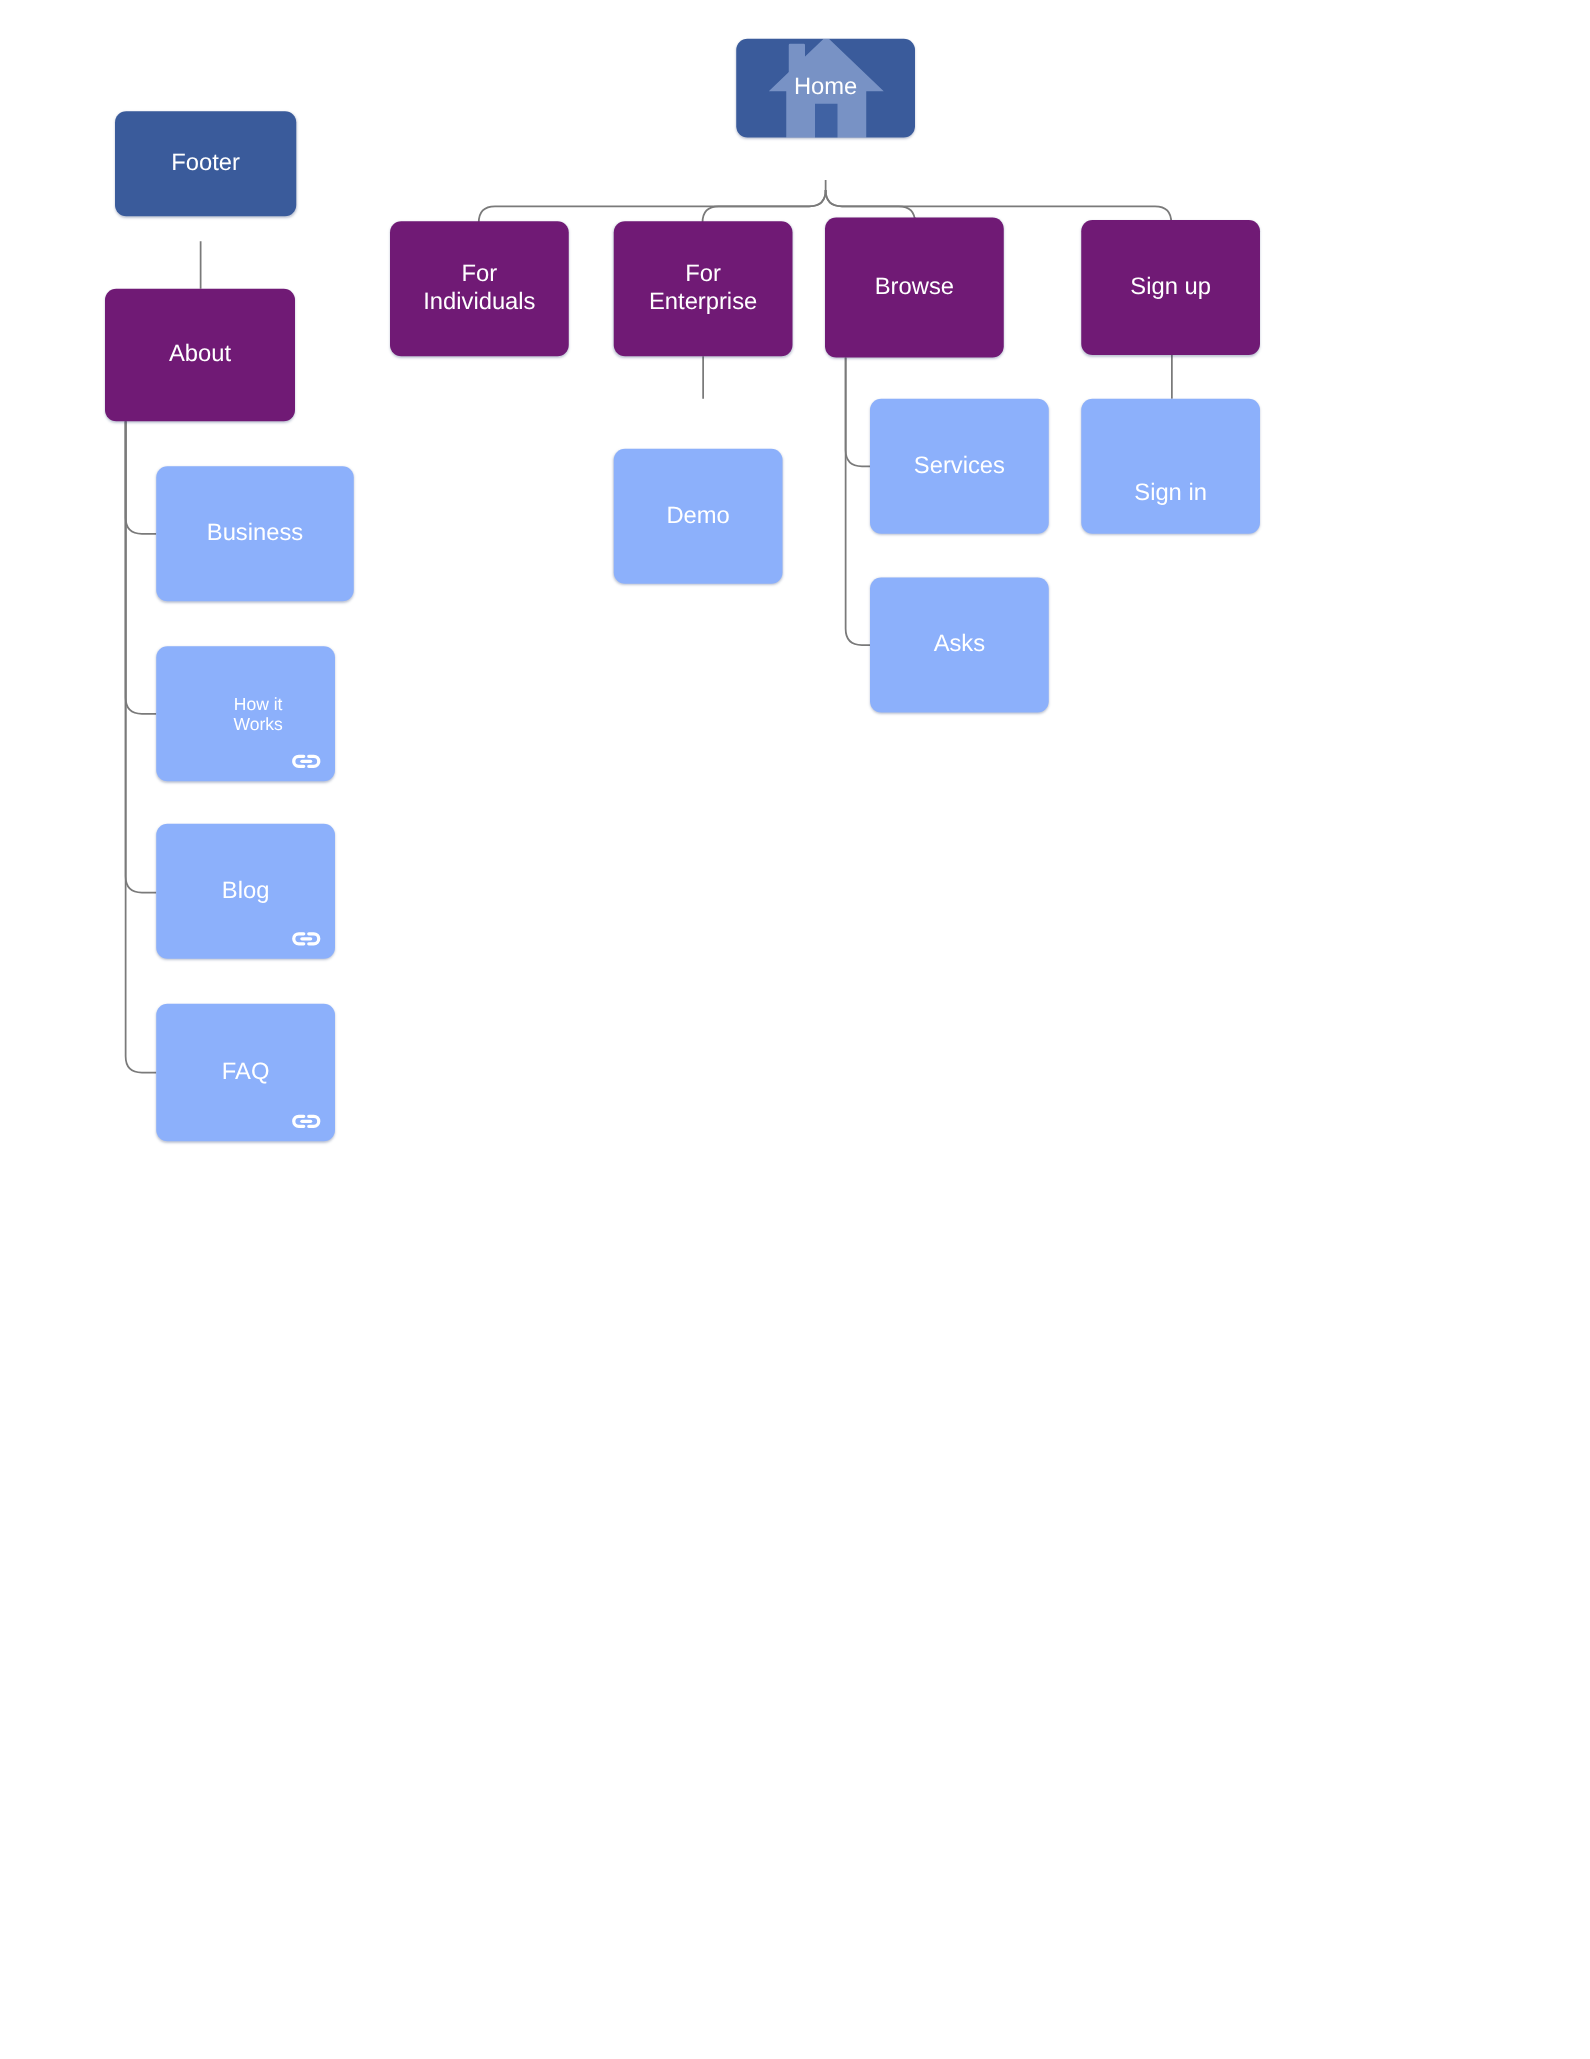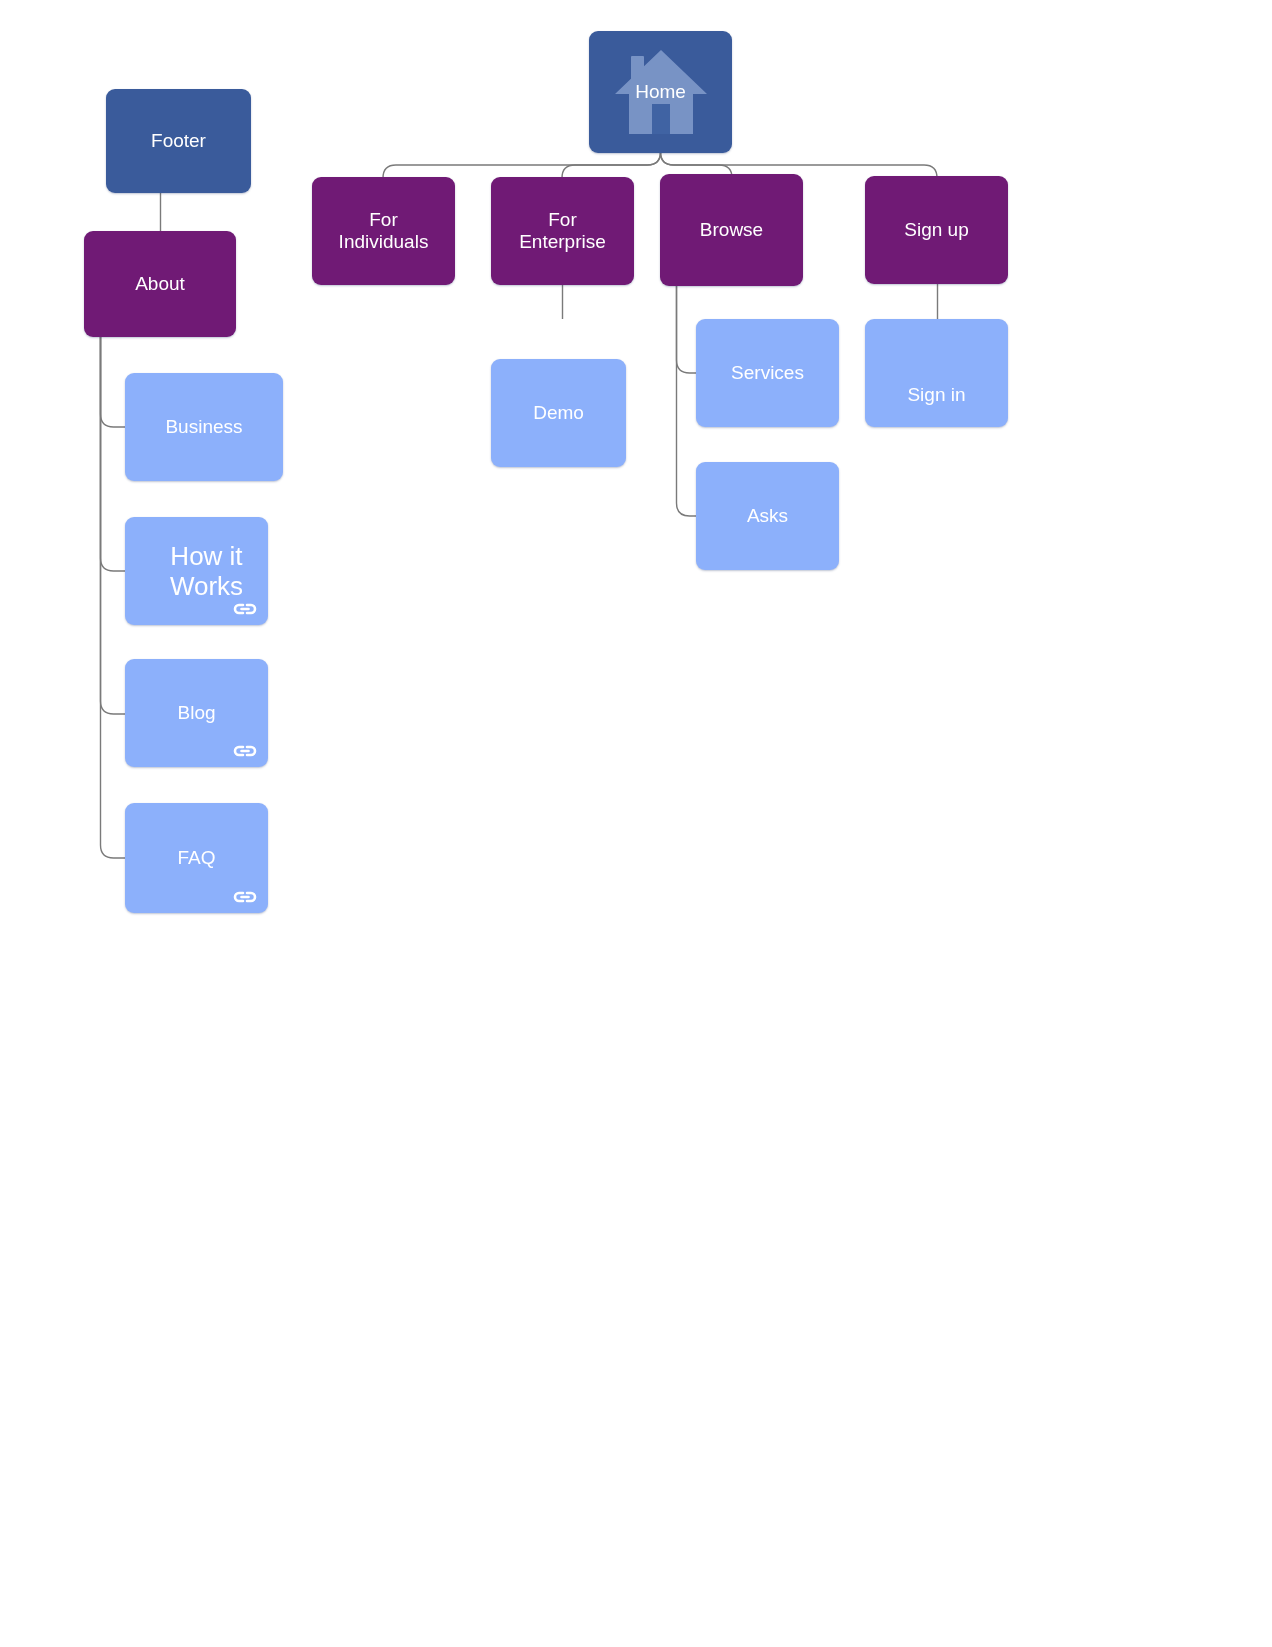--- a/index.html
+++ b/index.html
@@ -92,31 +92,31 @@
       <path d="M562.5,285 L562.5,319"></path>
 
       <path d="M676.5,286 L676.5,360 Q676.5,373 689.5,373 L696,373"></path>
       <path d="M676.5,286 L676.5,503 Q676.5,516 689.5,516 L696,516"></path>
 
       <path d="M937.5,284 L937.5,319"></path>
     </g>
   </svg>
 
   <div id="nodes">
-      <div class="node tone-dark" style="left: 106px; top: 89px; width: 145px; height: 104px;">
+      <div class="node tone-dark" style="left: 92px; top: 89px; width: 145px; height: 84px;">
         <div class="label" style="font-size: 19px;">Footer</div>
       </div>
       <div class="node tone-mid" style="left: 84px; top: 231px; width: 152px; height: 106px;">
         <div class="label" style="font-size: 19px;">About</div>
       </div>
       <div class="node tone-light" style="left: 125px; top: 373px; width: 158px; height: 108px;">
         <div class="label" style="font-size: 19px;">Business</div>
       </div>
       <div class="node tone-light" style="left: 125px; top: 517px; width: 143px; height: 108px;">
-        <div class="label" style="font-size: 26px; margin-left: 20px;">How it
+        <div class="label" style="font-size: 14px; margin-left: 20px;">How it
 Works</div>
         <svg class="link-icon" width="26" height="16" viewBox="0 0 26 16" xmlns="http://www.w3.org/2000/svg">
           <g fill="none" stroke="#ffffff" stroke-width="2.6" stroke-linecap="round">
             <path d="M11 4 H7 a4 4 0 0 0 0 8 h4"></path>
             <path d="M15 4 h4 a4 4 0 0 1 0 8 h-4"></path>
             <path d="M9.5 8 H16.5"></path>
           </g>
         </svg>
       </div>
       <div class="node tone-light" style="left: 125px; top: 659px; width: 143px; height: 108px;">
@@ -132,21 +132,21 @@
       <div class="node tone-light" style="left: 125px; top: 803px; width: 143px; height: 110px;">
         <div class="label" style="font-size: 19px;">FAQ</div>
         <svg class="link-icon" width="26" height="16" viewBox="0 0 26 16" xmlns="http://www.w3.org/2000/svg">
           <g fill="none" stroke="#ffffff" stroke-width="2.6" stroke-linecap="round">
             <path d="M11 4 H7 a4 4 0 0 0 0 8 h4"></path>
             <path d="M15 4 h4 a4 4 0 0 1 0 8 h-4"></path>
             <path d="M9.5 8 H16.5"></path>
           </g>
         </svg>
       </div>
-      <div class="node tone-dark" style="left: 589px; top: 31px; width: 143px; height: 122px;">
+      <div class="node tone-dark" style="left: 589px; top: 31px; width: 143px; height: 79px;">
         <svg class="home-icon" width="96" height="88" viewBox="0 0 96 88" xmlns="http://www.w3.org/2000/svg">
           <g fill="#cfe0ff">
             <rect x="18" y="8" width="13" height="26" rx="1"></rect>
             <path d="M48 2 L94 46 L80 46 L80 86 L16 86 L16 46 L2 46 Z"></path>
           </g>
           <rect x="39" y="56" width="18" height="30" fill="#4a6fae"></rect>
         </svg>
         <div class="label" style="font-size: 19px;">Home</div>
       </div>
       <div class="node tone-mid" style="left: 312px; top: 177px; width: 143px; height: 108px;">

